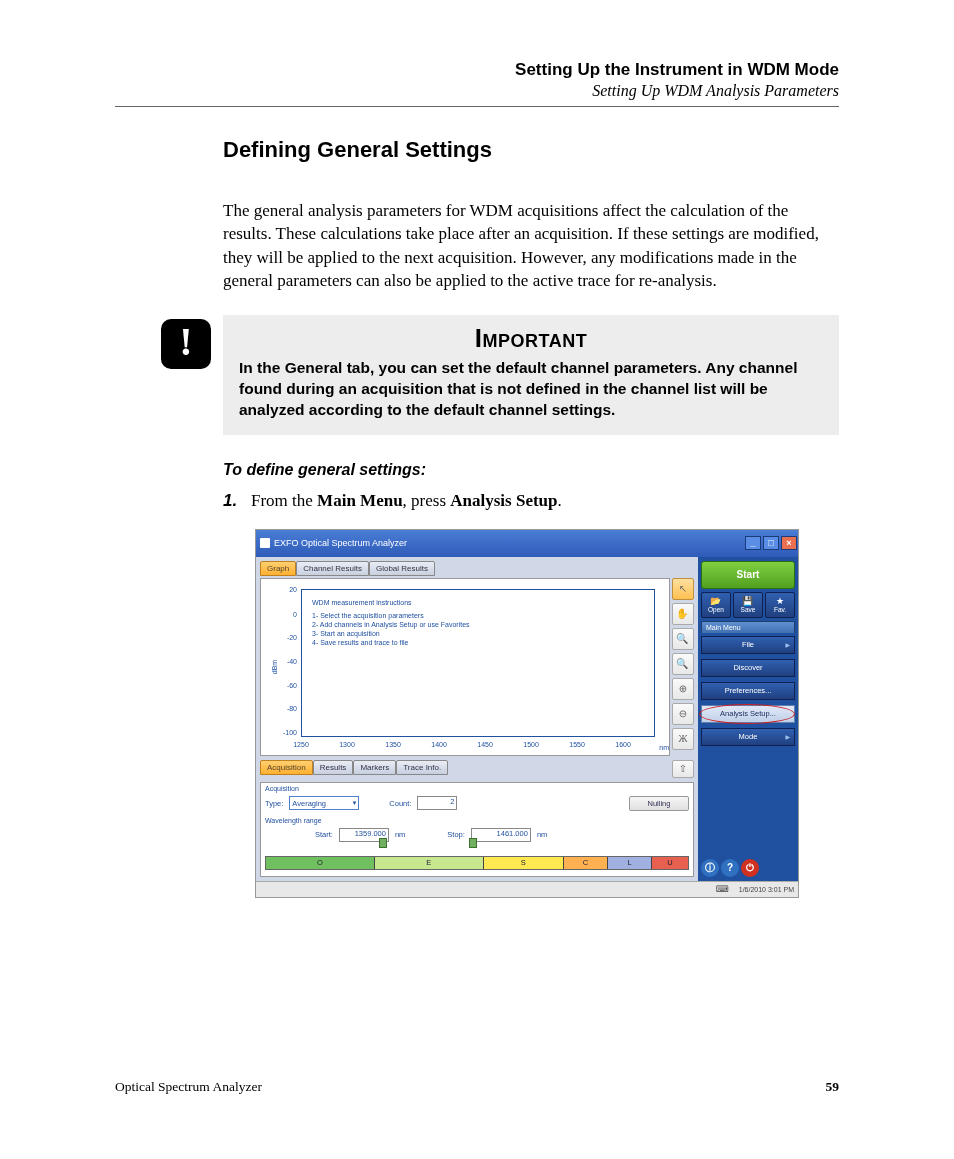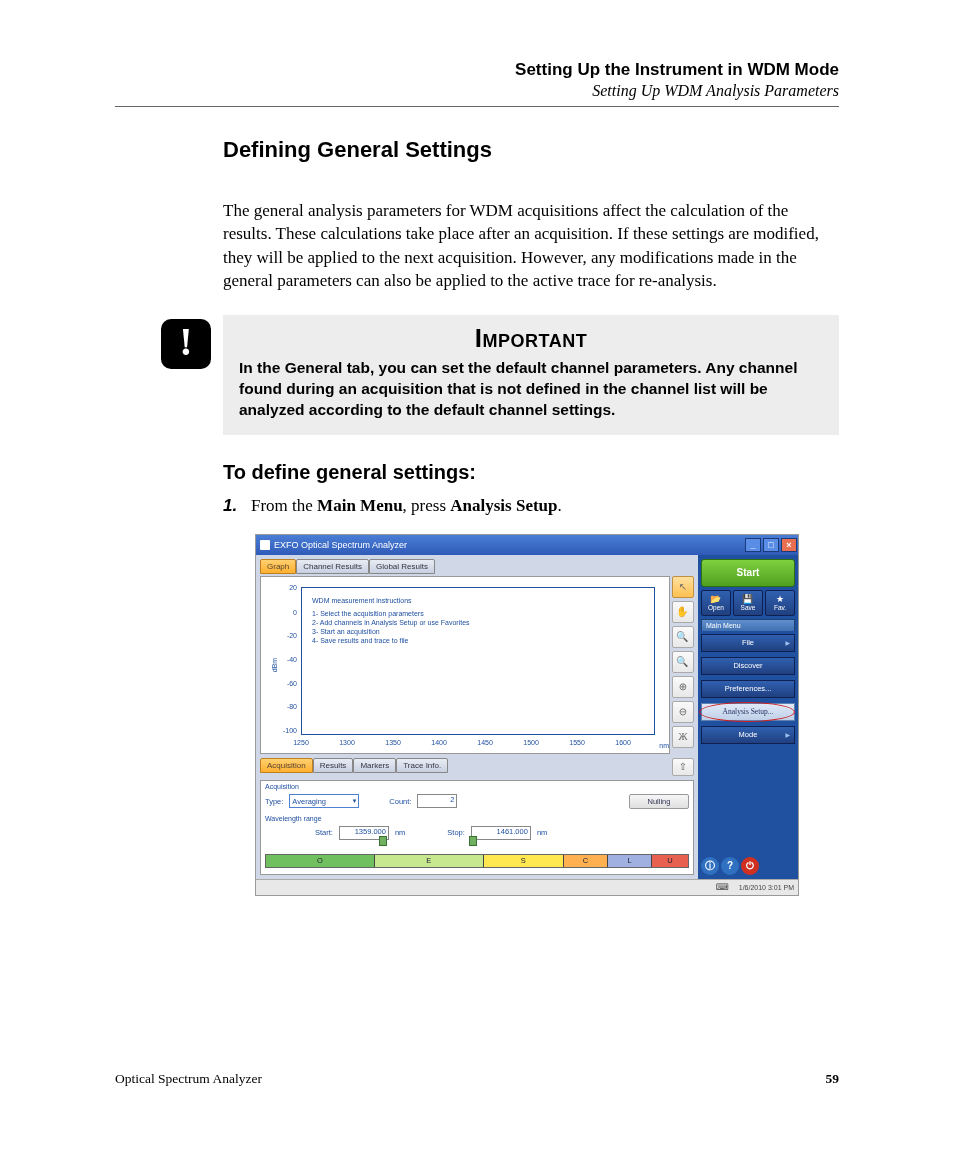--- a/index.html
+++ b/index.html
@@ -16,28 +16,28 @@
   .header-title { font-family: Verdana, Arial, sans-serif; font-weight: bold; font-size: 17px; }
   .header-sub { font-family: Georgia, serif; font-style: italic; font-size: 16px; margin-top: 2px; }
   hr.header-rule { border: none; border-top: 1.5px solid #666; margin-top: 6px; margin-bottom: 30px; }
   .section-heading { font-family: Verdana, Arial, sans-serif; font-weight: bold; font-size: 22px; margin-left: 108px; margin-bottom: 14px; }
   .body-para { font-size: 17px; line-height: 1.38; margin-left: 108px; margin-bottom: 22px; margin-top: 36px; }
   .important-box { background: #ededed; padding: 8px 16px 14px 16px; margin-left: 108px; position: relative; }
   .important-icon { position: absolute; left: -62px; top: 4px; width: 50px; height: 50px; background: #000; border-radius: 10px; display: flex; align-items: center; justify-content: center; }
   .important-icon .glyph { color: #fff; font-size: 40px; font-weight: 900; font-family: Georgia, serif; line-height: 1; transform: translateY(-2px); }
   .important-heading { text-align: center; font-family: Verdana, Arial, sans-serif; font-weight: bold; font-size: 26px; font-variant: small-caps; letter-spacing: 0.5px; margin-bottom: 4px; }
   .important-text { font-family: Verdana, Arial, sans-serif; font-weight: bold; font-size: 15.5px; line-height: 1.35; }
-  .procedure-heading { font-family: Verdana, Arial, sans-serif; font-weight: bold; font-size: 20px; margin-left: 108px; margin-top: 26px; margin-bottom: 12px; }
+  .procedure-heading { font-family: Verdana, Arial, sans-serif; font-weight: bold; font-style: italic; font-size: 16px; margin-left: 108px; margin-top: 26px; margin-bottom: 12px; }
   .step-row { display: flex; margin-left: 108px; font-size: 17px; }
   .step-num { font-family: Verdana, Arial, sans-serif; font-weight: bold; font-style: italic; width: 28px; }
   .step-text .b { font-weight: bold; }
 
   
   .shot-wrap { margin-left: 140px; margin-top: 18px; width: 544px; border: 1px solid #999; }
-  .titlebar { height: 20px; background: linear-gradient(#4a7dd6, #2e5bb8); display: flex; align-items: center; font-family: Tahoma, Arial, sans-serif; font-size: 9px; color: #fff; padding-left: 4px; }
+  .titlebar { height: 27px; background: linear-gradient(#4a7dd6, #2e5bb8); display: flex; align-items: center; font-family: Tahoma, Arial, sans-serif; font-size: 9px; color: #fff; padding-left: 4px; }
   .titlebar .title-icon { width: 10px; height: 10px; background: #fff; margin-right: 4px; border-radius: 1px; }
   .win-btns { margin-left: auto; display: flex; }
   .win-btn { width: 16px; height: 14px; margin: 2px 1px; border: 1px solid #1a3a7a; display: flex; align-items: center; justify-content: center; font-size: 9px; font-weight: bold; font-family: Arial; }
   .win-min { background: #5a8de6; color: #fff; }
   .win-max { background: #5a8de6; color: #fff; }
   .win-close { background: #e87050; color: #fff; }
   .app-body { display: flex; background: #d0d8e8; }
   .main-col { flex: 1; padding: 4px; }
   .side-col { width: 100px; background: #2050a0; padding: 4px 3px; display: flex; flex-direction: column; gap: 3px; font-family: Tahoma, Arial; }
   .tabs-row { display: flex; gap: 0; margin-bottom: 2px; }
@@ -70,29 +70,29 @@
   .slider-track { position: relative; height: 6px; margin-top: 2px; }
   .slider-handle { position: absolute; width: 8px; height: 10px; background: #70b060; border: 1px solid #3a7030; top: -6px; }
   .up-btn { width: 22px; height: 18px; border: 1px solid #aaa; background: linear-gradient(#fafafa,#e8e8e8); border-radius: 2px; display: flex; align-items: center; justify-content: center; font-size: 10px; color: #666; }
   .start-btn { height: 28px; background: linear-gradient(#80d040,#50a020); border: 1px solid #2d7010; border-radius: 3px; color: #fff; font-size: 10px; font-weight: bold; display: flex; align-items: center; justify-content: center; }
   .side-row3 { display: flex; gap: 2px; }
   .mini-btn { flex: 1; height: 26px; background: linear-gradient(#3060b0,#204080); border: 1px solid #102050; border-radius: 2px; display: flex; flex-direction: column; align-items: center; justify-content: center; color: #fff; font-size: 6.5px; }
   .mini-btn .ic { font-size: 9px; }
   .menu-header { height: 12px; background: linear-gradient(#6090d0,#4070b0); color: #fff; font-size: 7px; display: flex; align-items: center; padding-left: 4px; border: 1px solid #204070; border-bottom: none; }
   .menu-item { height: 18px; background: linear-gradient(#3060b0,#204080); border: 1px solid #102050; color: #fff; font-size: 7.5px; display: flex; align-items: center; justify-content: center; position: relative; margin-bottom: 2px; }
   .menu-item .tri { position: absolute; right: 4px; font-size: 6px; color: #a0c0f0; }
-  .menu-item.selected { background: linear-gradient(#e0e8f8,#c0d0e8); color: #203060; border-color: #6080b0; font-family: Liberation Serif, serif; }
+  .menu-item.selected { background: linear-gradient(#e0e8f8,#c0d0e8); color: #203060; border-color: #6080b0; }
   .red-ring { position: absolute; border: 1.5px solid #d02020; border-radius: 50%/50%; width: 96px; height: 20px; left: -3px; top: -2px; pointer-events: none; }
   .bottom-icons { display: flex; gap: 2px; margin-top: auto; }
   .round-ic { width: 18px; height: 18px; border-radius: 50%; display: flex; align-items: center; justify-content: center; color: #fff; font-size: 10px; font-weight: bold; }
   .statusbar { height: 16px; background: #e8e8e8; border-top: 1px solid #aaa; display: flex; align-items: center; font-family: Tahoma, Arial; font-size: 7px; color: #444; padding: 0 4px; }
   .statusbar .sp { margin-left: auto; }
   .kb-ic { margin-right: 10px; font-size: 9px; }
 
-  .footer { position: absolute; bottom: 72px; left: 115px; right: 115px; display: flex; justify-content: space-between; font-size: 13.5px; }
+  .footer { position: absolute; bottom: 64px; left: 115px; right: 115px; display: flex; justify-content: space-between; font-size: 13.5px; }
   .footer-left { }
   .footer-right { font-weight: bold; }
 </style>
 </head>
 <body>
 
 <div class="page">
   <div class="header-block">
     <div class="header-title">Setting Up the Instrument in WDM Mode</div>
     <div class="header-sub">Setting Up WDM Analysis Parameters</div>

